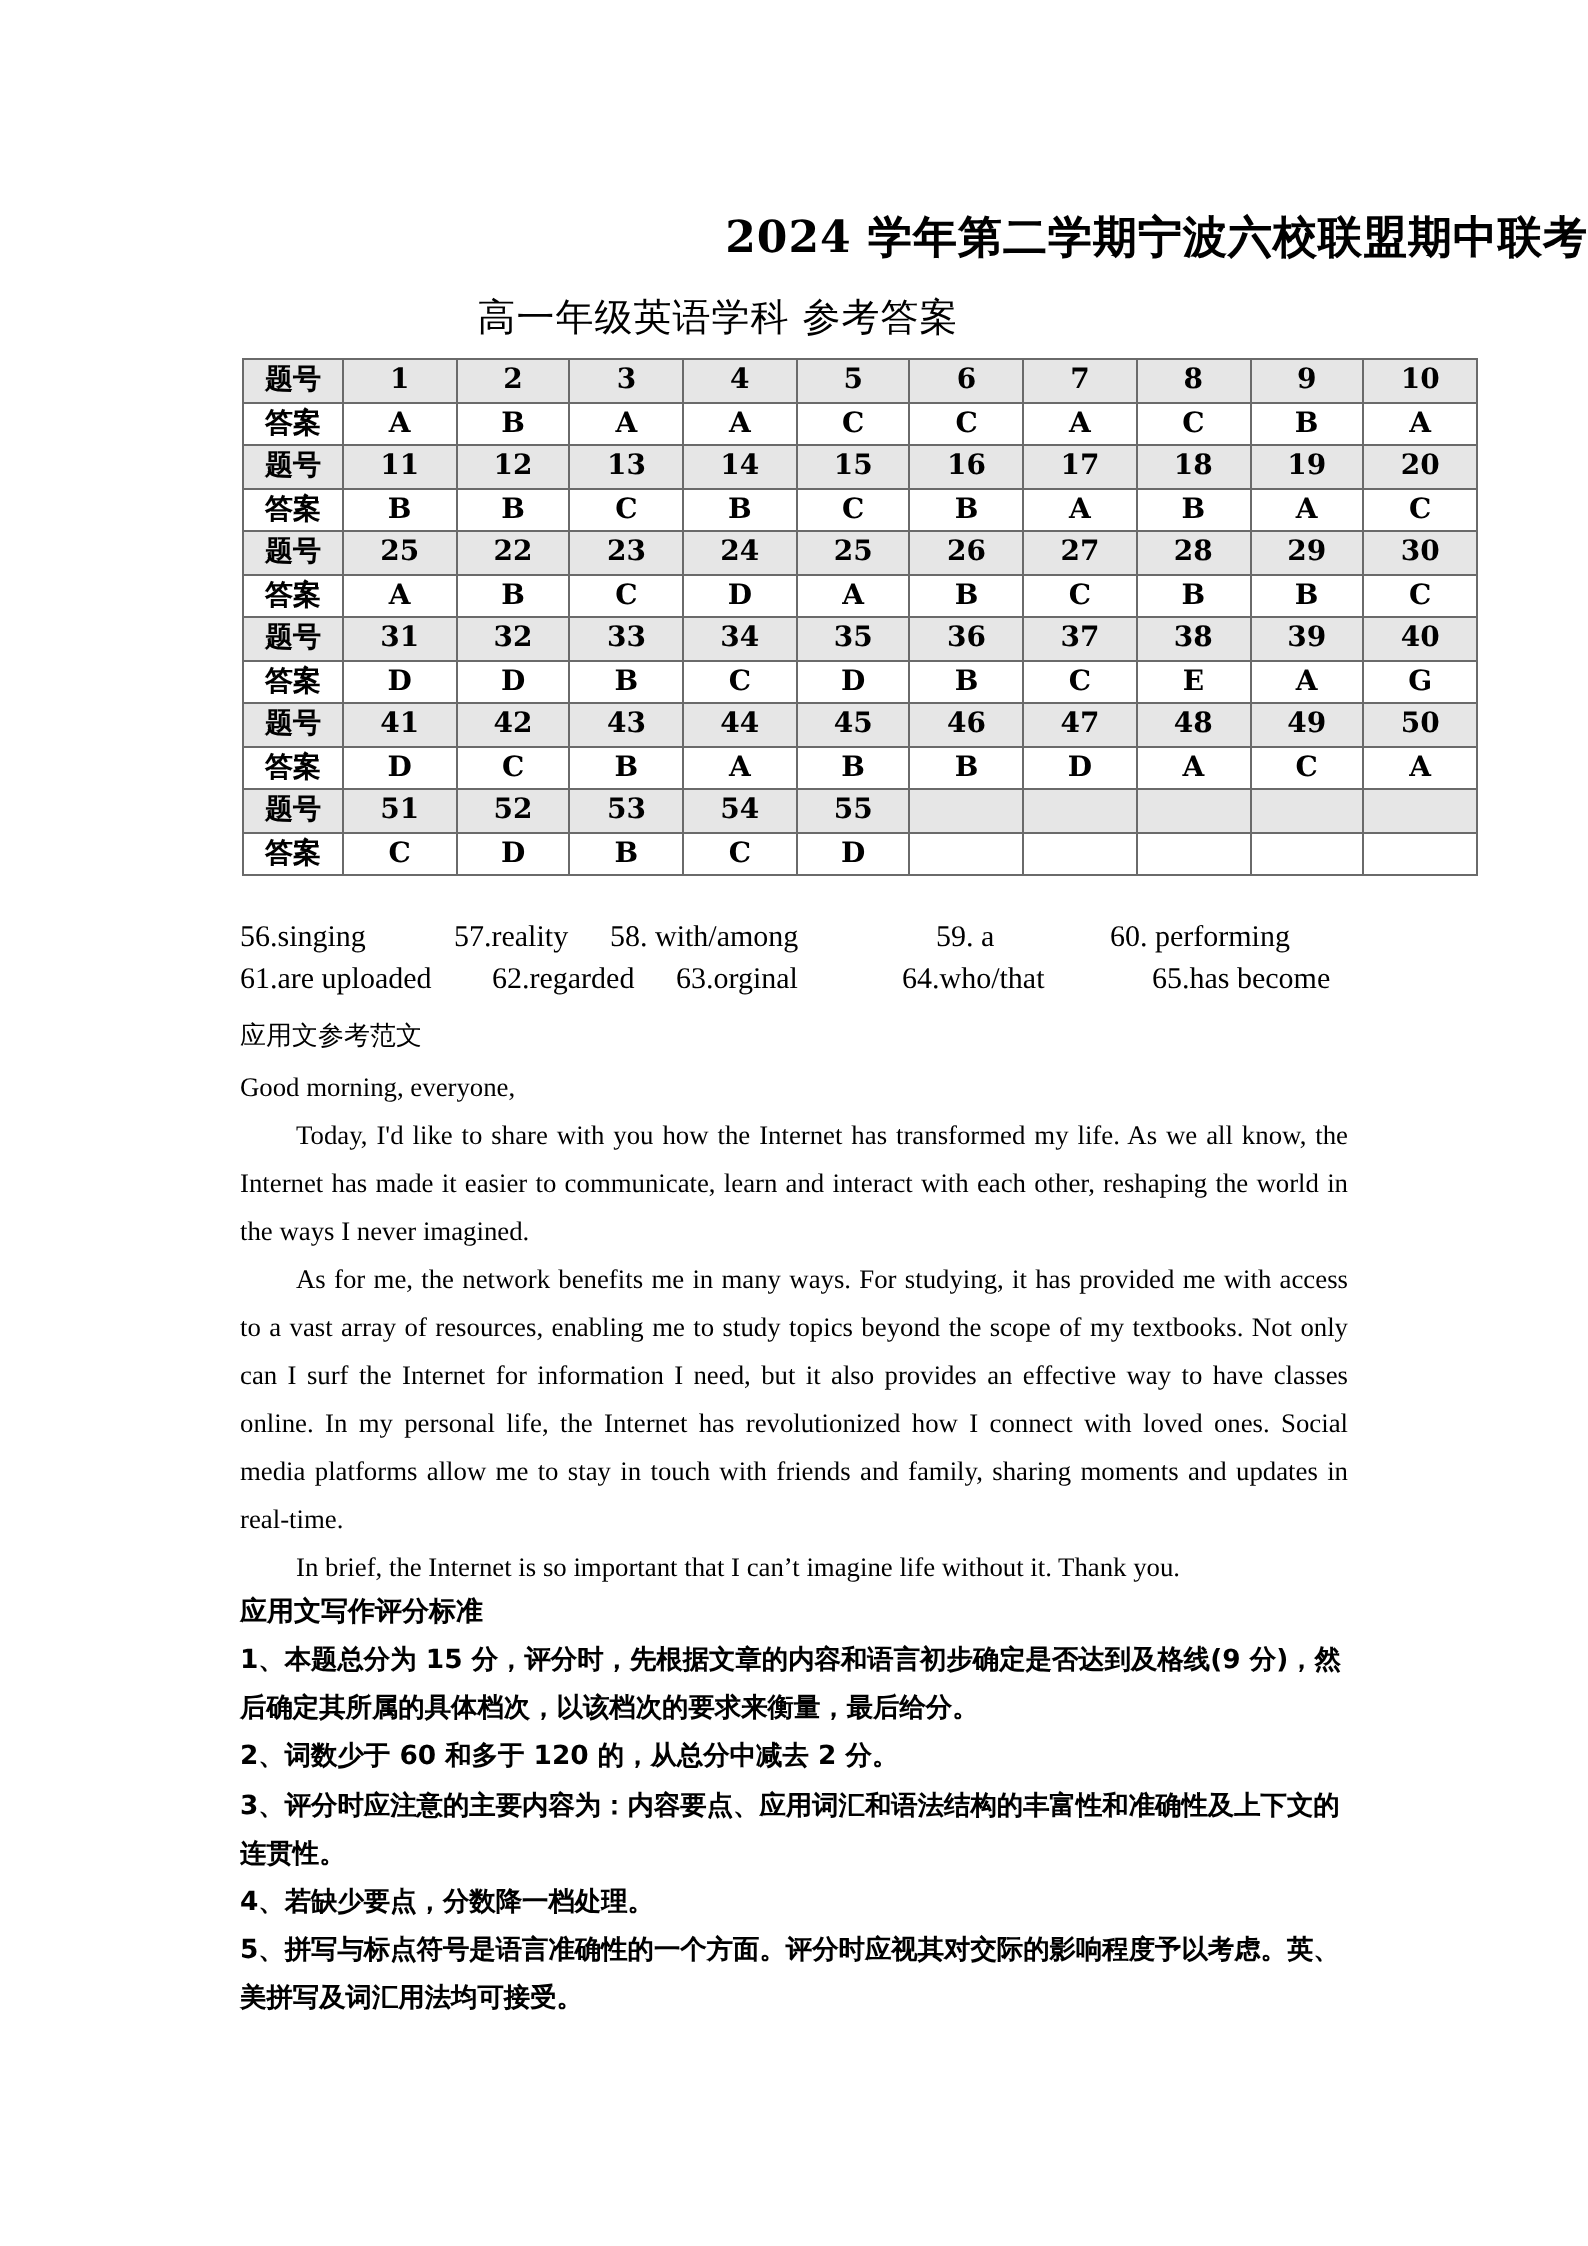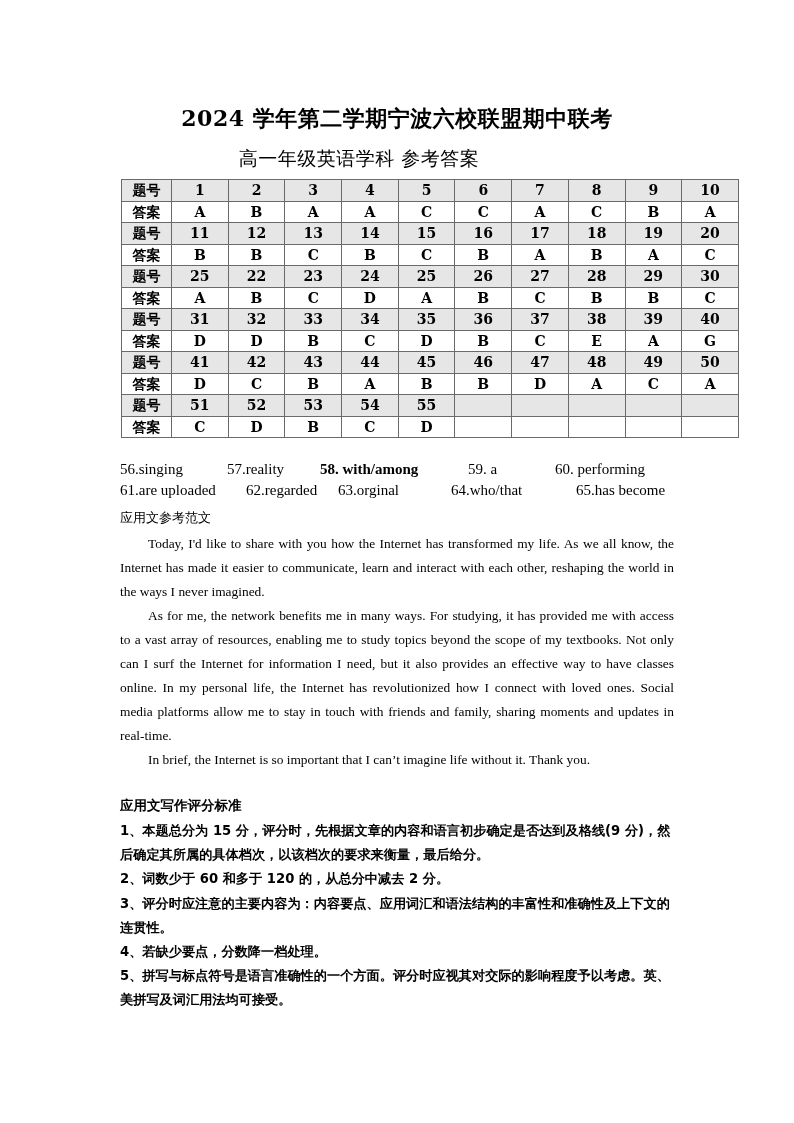--- a/index.html
+++ b/index.html
@@ -1,17 +1,17 @@
 <!DOCTYPE html>
 <html><head>
 <meta charset="utf-8">
 <style>
   html, body { margin: 0; padding: 0; background: #ffffff; }
   body { width: 794px; height: 1123px; position: relative; overflow: hidden; font-family: "DejaVu Serif", "Liberation Serif", serif; color: #000; }
-  .title { position: absolute; top: 104px; left: 0; width: 794px; text-align: center; font-family: "DejaVu Serif", serif; font-weight: bold; font-size: 22px; letter-spacing: 0.5px; }
+  .title { position: absolute; top: 104px; left: 0; width: 794px; text-align: right; font-family: "DejaVu Serif", serif; font-weight: bold; font-size: 22px; letter-spacing: 0.5px; }
   .subtitle { position: absolute; top: 146px; left: 0; width: 718px; text-align: center; font-family: "DejaVu Sans", sans-serif; font-size: 19px; letter-spacing: 0.5px; }
   table.ans { position: absolute; top: 179px; left: 121px; width: 618px; border-collapse: collapse; table-layout: fixed; }
   table.ans td { border: 1px solid #6a6a6a; height: 20.5px; padding: 0; text-align: center; vertical-align: middle; font-family: "DejaVu Serif", serif; font-weight: bold; font-size: 14px; line-height: 20px; }
   table.ans td.lbl { font-family: "DejaVu Sans", sans-serif; font-weight: bold; font-size: 14px; }
   table.ans tr.num td { background: #e6e6e6; }
   table.ans tr.ansrow td { background: #ffffff; }
   table.ans col.c0 { width: 50px; }
   .fill { position: absolute; left: 120px; font-family: "Liberation Serif", serif; font-size: 15px; white-space: nowrap; }
   .fill span { position: absolute; white-space: nowrap; }
   .heading-sm { position: absolute; left: 120px; font-family: "DejaVu Sans", sans-serif; font-size: 13px; }
@@ -198,35 +198,36 @@
         <td></td>
         <td></td>
         <td></td>
       </tr>
     </tbody>
 </table>
 
 <div class="fill" style="top:461px;">
   <span style="left:0px;">56.singing</span>
   <span style="left:107px;">57.reality</span>
-  <span style="left:200px;font-weight:bold;">58. with/among</span>
+  <span style="left:185px;">58. with/among</span>
   <span style="left:348px;">59. a</span>
   <span style="left:435px;">60. performing</span>
 </div>
 <div class="fill" style="top:482px;">
   <span style="left:0px;">61.are uploaded</span>
   <span style="left:126px;">62.regarded</span>
   <span style="left:218px;">63.orginal</span>
   <span style="left:331px;">64.who/that</span>
   <span style="left:456px;">65.has become</span>
 </div>
 
 <div class="heading-sm" style="top:509px;">应用文参考范文</div>
 
 <div class="essay" style="top:532px;">
+  <p>Good morning, everyone,</p>
   <p class="ind">Today, I'd like to share with you how the Internet has transformed my life. As we all know, the Internet has made it easier to communicate, learn and interact with each other, reshaping the world in the ways I never imagined.</p>
   <p class="ind">As for me, the network benefits me in many ways. For studying, it has provided me with access to a vast array of resources, enabling me to study topics beyond the scope of my textbooks. Not only can I surf the Internet for information I need, but it also provides an effective way to have classes online. In my personal life, the Internet has revolutionized how I connect with loved ones. Social media platforms allow me to stay in touch with friends and family, sharing moments and updates in real-time.</p>
   <p class="ind">In brief, the Internet is so important that I can’t imagine life without it. Thank you.</p>
 </div>
 
 <div class="rubric-title" style="top:797px;">应用文写作评分标准</div>
 <div class="rubric" style="top:819px;">
   <p>1、本题总分为 15 分，评分时，先根据文章的内容和语言初步确定是否达到及格线(9 分)，然后确定其所属的具体档次，以该档次的要求来衡量，最后给分。</p>
   <p>2、词数少于 60 和多于 120 的，从总分中减去 2 分。</p>
   <p>3、评分时应注意的主要内容为：内容要点、应用词汇和语法结构的丰富性和准确性及上下文的连贯性。</p>

